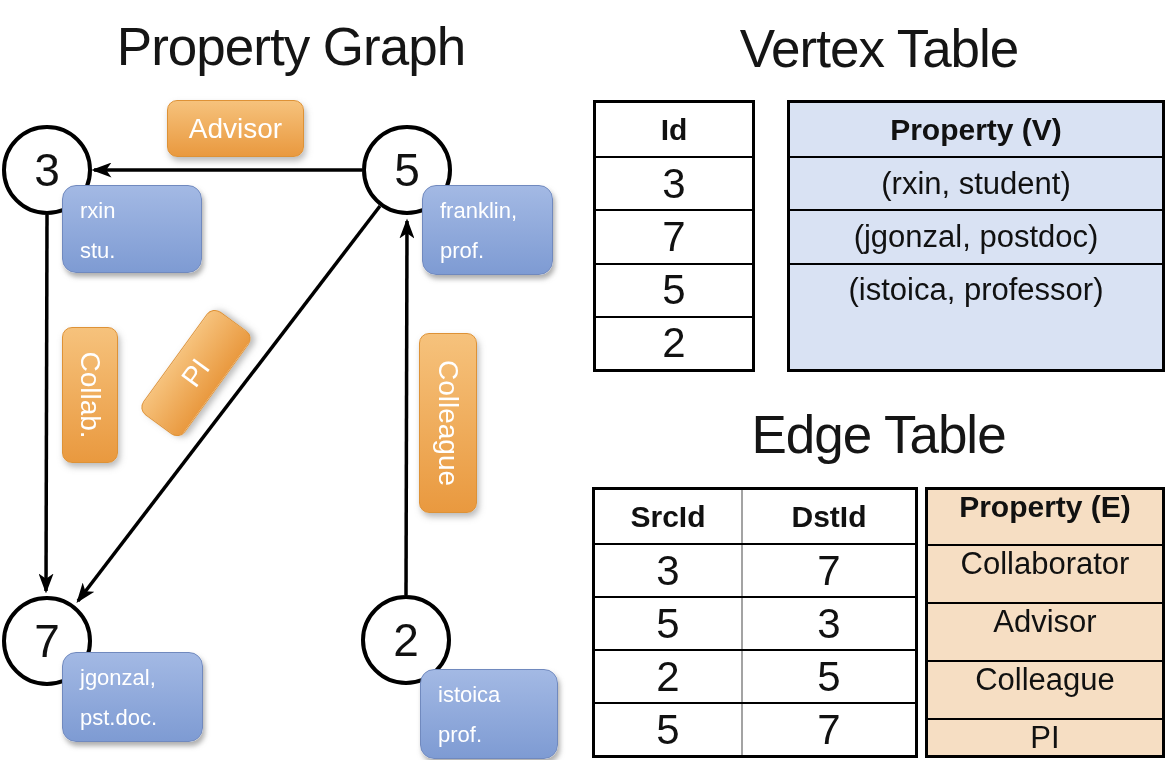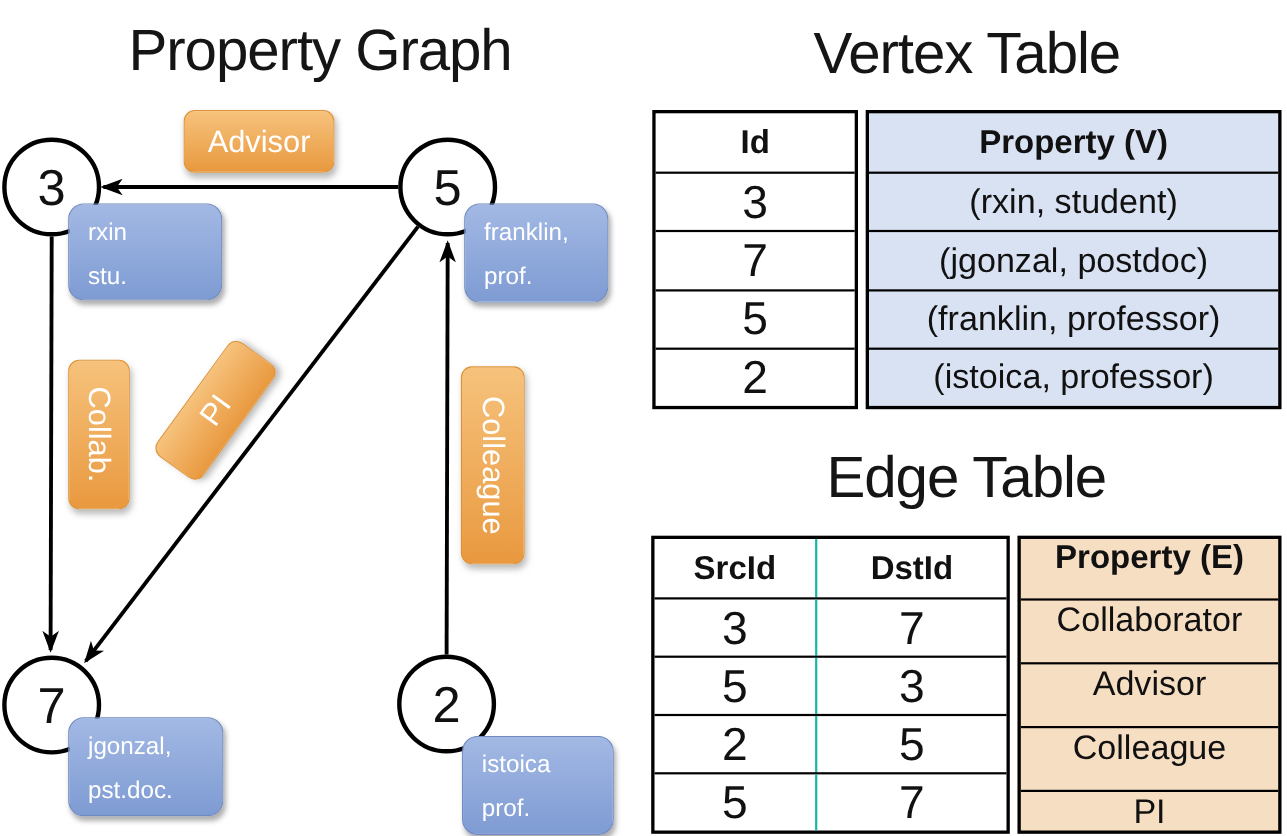--- a/index.html
+++ b/index.html
@@ -26,21 +26,21 @@
   svg.edges{position:absolute;left:0;top:0;}
   
   .tbl{position:absolute;border:3px solid #000;box-sizing:border-box;display:flex;flex-direction:column;}
   .trow{height:20%;box-sizing:border-box;border-top:2px solid #000;
         display:flex;align-items:center;justify-content:center;}
   .trow:first-child{border-top:none;}
   .trow2{height:20%;box-sizing:border-box;border-top:2px solid #000;display:grid;
          grid-template-columns:148px 1fr;}
   .trow2:first-child{border-top:none;}
   .cell{display:flex;align-items:center;justify-content:center;box-sizing:border-box;}
-  .cell.c1{border-right:2px solid #14b8a6;}
+  .cell.c1{border-right:2px solid #a3a3a3;}
   .th{font-weight:bold;font-size:30px;}
   .num{font-size:42px;font-weight:300;}
   .prop{font-size:31px;font-weight:300;white-space:nowrap;}
   .fill-v{background:#D9E2F3;}
   .fill-e{background:#F6DEC3;gap:20px;}
 </style>
 </head>
 <body>
 
 <div id="stage">
@@ -97,33 +97,32 @@
     <div>jgonzal,</div>
     <div>pst.doc.</div>
   </div>
   <div class="vbox" style="left:420px;top:652px;width:138px;height:90px;margin-top:17px;">
     <div>istoica</div>
     <div>prof.</div>
   </div>
 
   <div class="title" style="left:593px;width:572px;top:18px;">Vertex Table</div>
 
-  <div class="tbl" style="left:593px;top:100px;width:187px;height:272px;">
+  <div class="tbl" style="left:593px;top:100px;width:162px;height:272px;">
     <div class="trow th">Id</div>
     <div class="trow num">3</div>
     <div class="trow num">7</div>
     <div class="trow num">5</div>
     <div class="trow num">2</div>
   </div>
 
   <div class="tbl fill-v" style="left:787px;top:100px;width:378px;height:272px;">
     <div class="trow th">Property (V)</div>
     <div class="trow prop">(rxin, student)</div>
     <div class="trow prop">(jgonzal, postdoc)</div>
-    <div class="trow prop">(franklin, professor)</div>
     <div class="trow prop">(istoica, professor)</div>
   </div>
 
   <div class="title" style="left:592px;width:573px;top:404px;">Edge Table</div>
 
   <div class="tbl" style="left:592px;top:487px;width:326px;height:271px;">
     <div class="trow2">
       <div class="cell c1 th">SrcId</div>
       <div class="cell th">DstId</div>
     </div>

